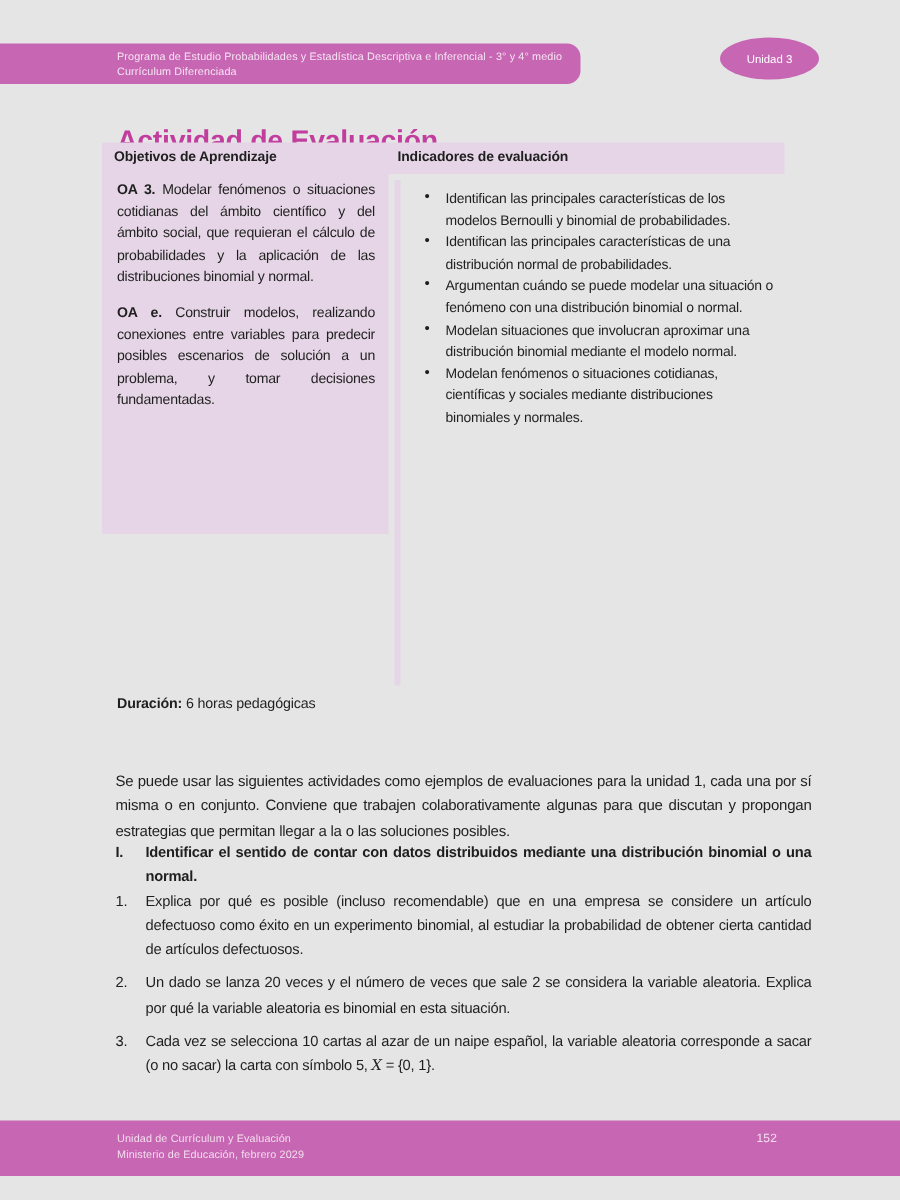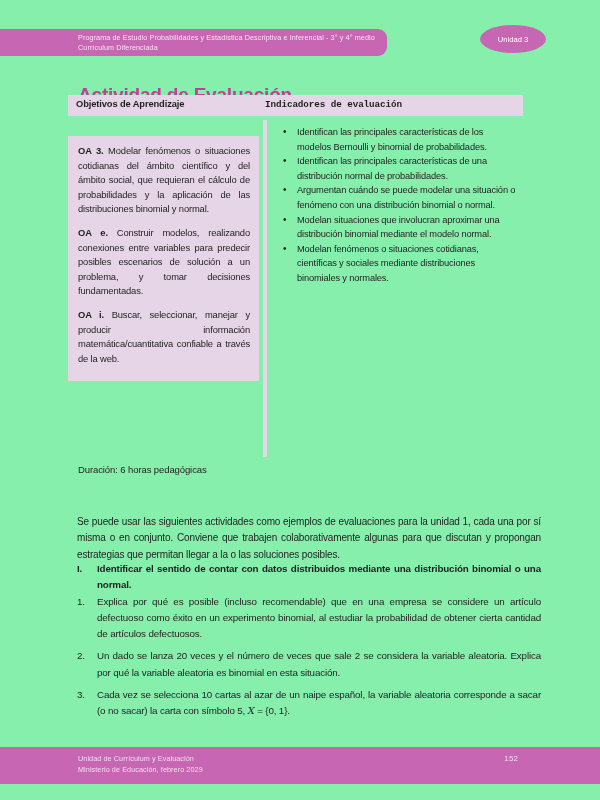--- a/index.html
+++ b/index.html
@@ -3,21 +3,21 @@
 <meta charset="utf-8">
 <style>
   :root{
     --accent:#c767b4;
     --lightpink:#e5d5e6;
     --title:#c23e9e;
     --ink:#1f1f1f;
   }
   html,body{margin:0;padding:0;background:#fff;}
   .page{
-    position:relative;width:600px;height:800px;background:#86efac;overflow:hidden;
+    position:relative;width:600px;height:800px;background:#e5e5e5;overflow:hidden;
     font-family:"Liberation Sans",sans-serif;color:var(--ink);
   }
   
   .topbar{
     position:absolute;left:0;top:29px;width:387px;height:27px;
     background:var(--accent);border-radius:0 9px 9px 0;
     color:#f6e3f2;font-size:7.2px;line-height:10px;
     box-sizing:border-box;padding:4px 10px 0 78px;letter-spacing:0.1px;
   }
   .unit-badge{
@@ -27,39 +27,39 @@
   }
   .page-title{
     position:absolute;left:78px;top:84px;
     font-size:19px;font-weight:bold;color:var(--title);letter-spacing:-0.2px;text-align:right;
   }
   
   .oa-table{position:absolute;left:68px;top:95px;width:455px;height:390px;}
   .thead{position:absolute;left:0;top:0;width:455px;height:21px;background:var(--lightpink);}
   .th1,.th2{position:absolute;top:4px;font-size:9.3px;font-weight:bold;letter-spacing:-0.1px;}
   .th1{left:8px;}
-  .th2{left:197px;font-family:Liberation Mono, monospace;}
+  .th2{left:197px;}
   .cell-objetivos{
-    position:absolute;left:0;top:41px;width:191px;height:245px;background:var(--lightpink);
+    position:absolute;left:0;top:16px;width:191px;height:245px;background:var(--lightpink);
     box-sizing:border-box;padding:8px 9px 0 10px;
   }
   .cell-objetivos p{
     margin:0 0 9px 0;font-size:9.4px;line-height:14.6px;text-align:justify;letter-spacing:-0.15px;
   }
   .col-divider{position:absolute;left:195px;top:25px;width:4px;height:337px;background:var(--lightpink);}
   .cell-indicadores{
     position:absolute;left:199px;top:25px;width:256px;box-sizing:border-box;padding:5px 4px 0 0;
   }
   .cell-indicadores ul{margin:0;padding:0;list-style:none;}
   .cell-indicadores li{
     position:relative;padding-left:30px;font-size:9.3px;line-height:14.6px;letter-spacing:-0.15px;
   }
   .cell-indicadores li::before{content:"\2022";position:absolute;left:16px;font-size:10px;}
   .duracion{position:absolute;left:10px;top:369px;font-size:9.5px;letter-spacing:-0.1px;}
-  .duracion b{font-weight:normal;text-align:right;}
+  .duracion b{font-weight:bold;text-align:right;}
   
   .intro{
     position:absolute;left:77px;top:504px;width:464px;
     font-size:10px;line-height:16.3px;text-align:justify;letter-spacing:-0.15px;
   }
   .activity-list{position:absolute;left:77px;top:561px;width:464px;font-size:9.8px;line-height:16.3px;}
   .list-item{position:relative;padding-left:20px;text-align:justify;letter-spacing:-0.15px;}
   .list-item .item-num{position:absolute;left:0;top:0;}
   .list-item.heading{font-weight:bold;margin-bottom:0;}
   .list-item.numbered{margin-top:6px;}
@@ -92,21 +92,20 @@
 
   <div class="oa-table">
     <div class="thead">
       <span class="th1">Objetivos de Aprendizaje</span>
       <span class="th2">Indicadores de evaluación</span>
     </div>
     <div class="cell-objetivos">
       <div id="objetivos-list">
           <p><b>OA 3. </b>Modelar fenómenos o situaciones cotidianas del ámbito científico y del ámbito social, que requieran el cálculo de probabilidades y la aplicación de las distribuciones binomial y normal.</p>
           <p><b>OA e. </b>Construir modelos, realizando conexiones entre variables para predecir posibles escenarios de solución a un problema, y tomar decisiones fundamentadas.</p>
-          <p><b>OA i. </b>Buscar, seleccionar, manejar y producir información matemática/cuantitativa confiable a través de la web.</p>
         </div>
     </div>
     <div class="col-divider"></div>
     <div class="cell-indicadores">
       <ul id="indicadores-list">
           <li>Identifican las principales características de los modelos Bernoulli y binomial de probabilidades.</li>
           <li>Identifican las principales características de una distribución normal de probabilidades.</li>
           <li>Argumentan cuándo se puede modelar una situación o fenómeno con una distribución binomial o normal.</li>
           <li>Modelan situaciones que involucran aproximar una distribución binomial mediante el modelo normal.</li>
           <li>Modelan fenómenos o situaciones cotidianas, científicas y sociales mediante distribuciones binomiales y normales.</li>

